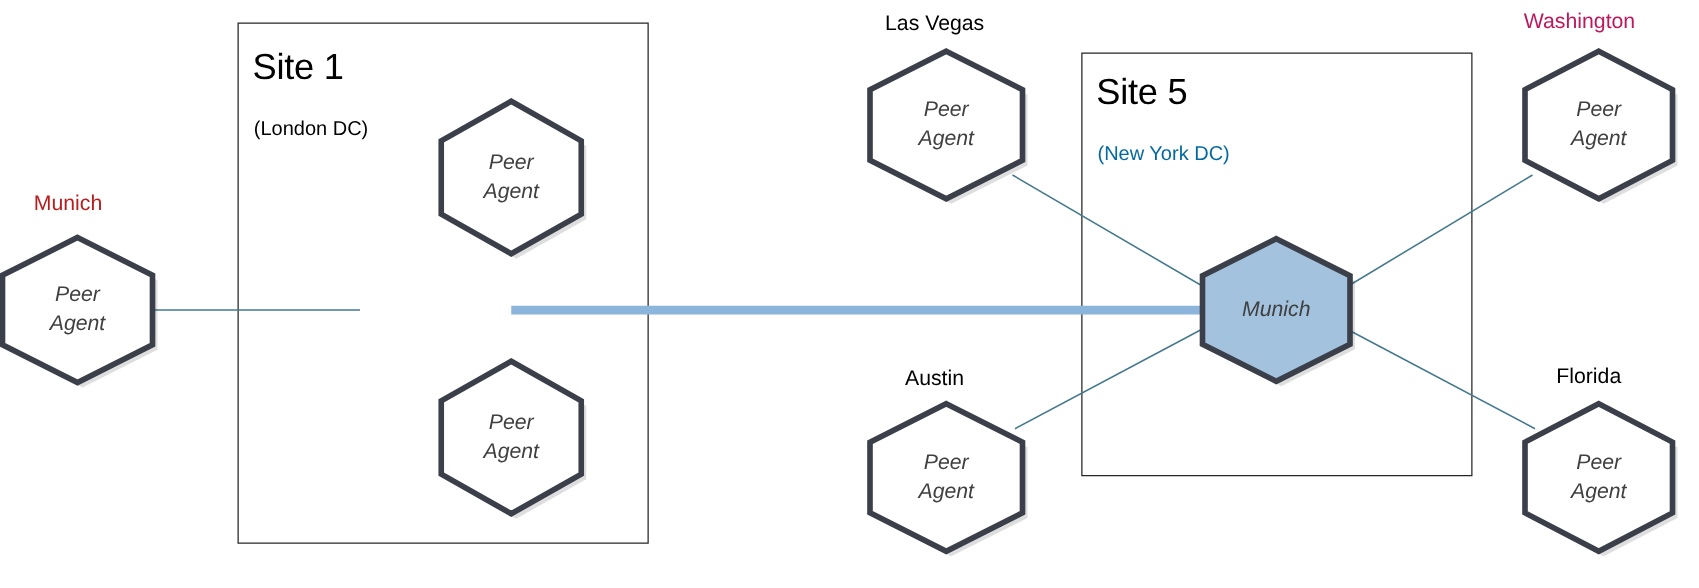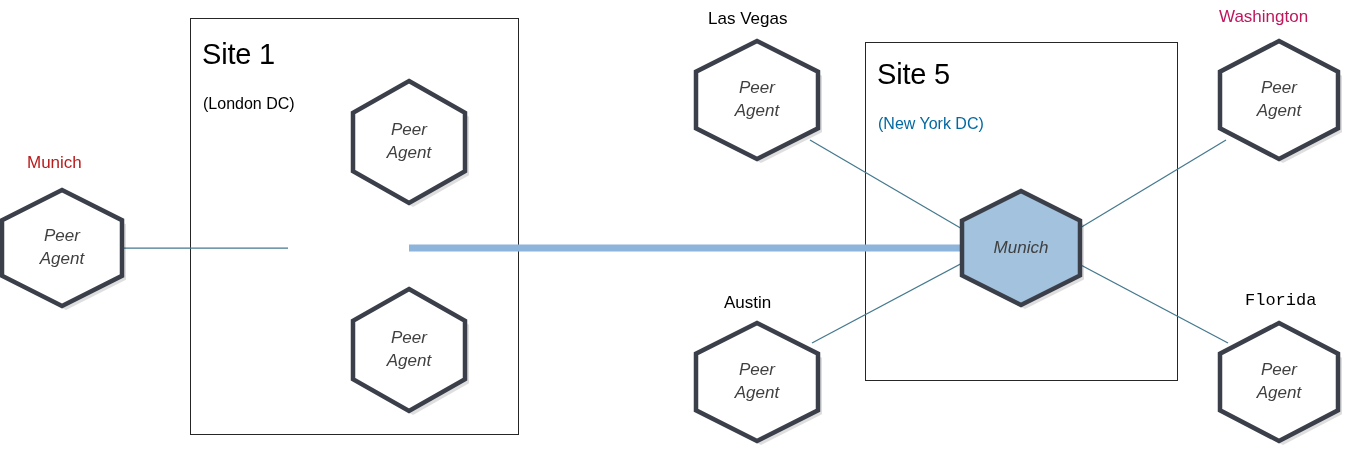--- a/index.html
+++ b/index.html
@@ -189,16 +189,16 @@
 
   <div class="layer" id="label-layer">
     <div class="site-title" id="title-site-1" style="left: 202px; top: 40px; color: rgb(0, 0, 0);">Site 1</div>
     <div class="site-sub" id="sub-site-1" style="left: 203px; top: 96px; color: rgb(0, 0, 0);">(London DC)</div>
     <div class="site-title" id="title-site-2" style="left: 877px; top: 60px; color: rgb(0, 0, 0);">Site 5</div>
     <div class="site-sub" id="sub-site-2" style="left: 878px; top: 116px; color: #0369a1;">(New York DC)</div>
   <div class="city-label" style="left: 27px; top: 154px; color: #b91c1c;">Munich</div>
       <div class="city-label" style="left: 708px; top: 10px; color: rgb(0, 0, 0);">Las Vegas</div>
       <div class="city-label" style="left: 724px; top: 294px; color: rgb(0, 0, 0);">Austin</div>
       <div class="city-label" style="left: 1219px; top: 8px; color: #be185d;">Washington</div>
-      <div class="city-label" style="left: 1245px; top: 292px; color: rgb(0, 0, 0); font-family: Liberation Mono, monospace;">Florida</div>
+      <div class="city-label" style="left: 1245px; top: 292px; color: rgb(0, 0, 0);">Florida</div>
     </div>
 
 </div>
 
 </body></html>

